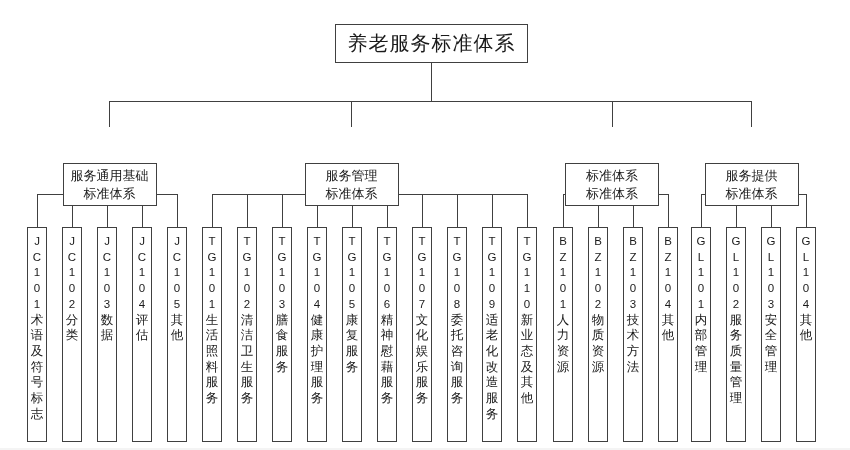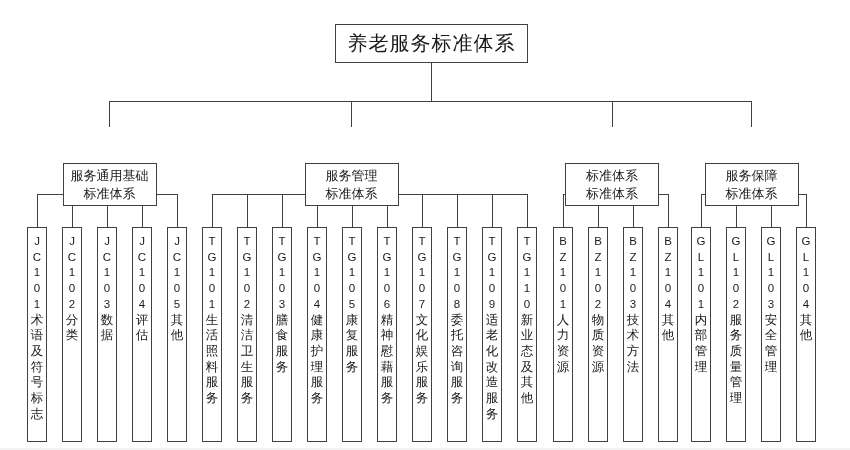--- a/index.html
+++ b/index.html
@@ -393,21 +393,21 @@
           <span class="ch">1</span>
           <span class="ch">0</span>
           <span class="ch">4</span>
         </div>
         <div class="leaf-name">
           <span class="ch">其</span>
           <span class="ch">他</span>
         </div>
       </div>
       <div class="box hdr" style="left: 704.5px;">
-        <div>服务保障</div>
+        <div>服务提供</div>
         <div>标准体系</div>
       </div>
       <div class="box leaf" style="left: 691px;">
         <div class="leaf-code">
           <span class="ch">G</span>
           <span class="ch">L</span>
           <span class="ch">1</span>
           <span class="ch">0</span>
           <span class="ch">1</span>
         </div>

